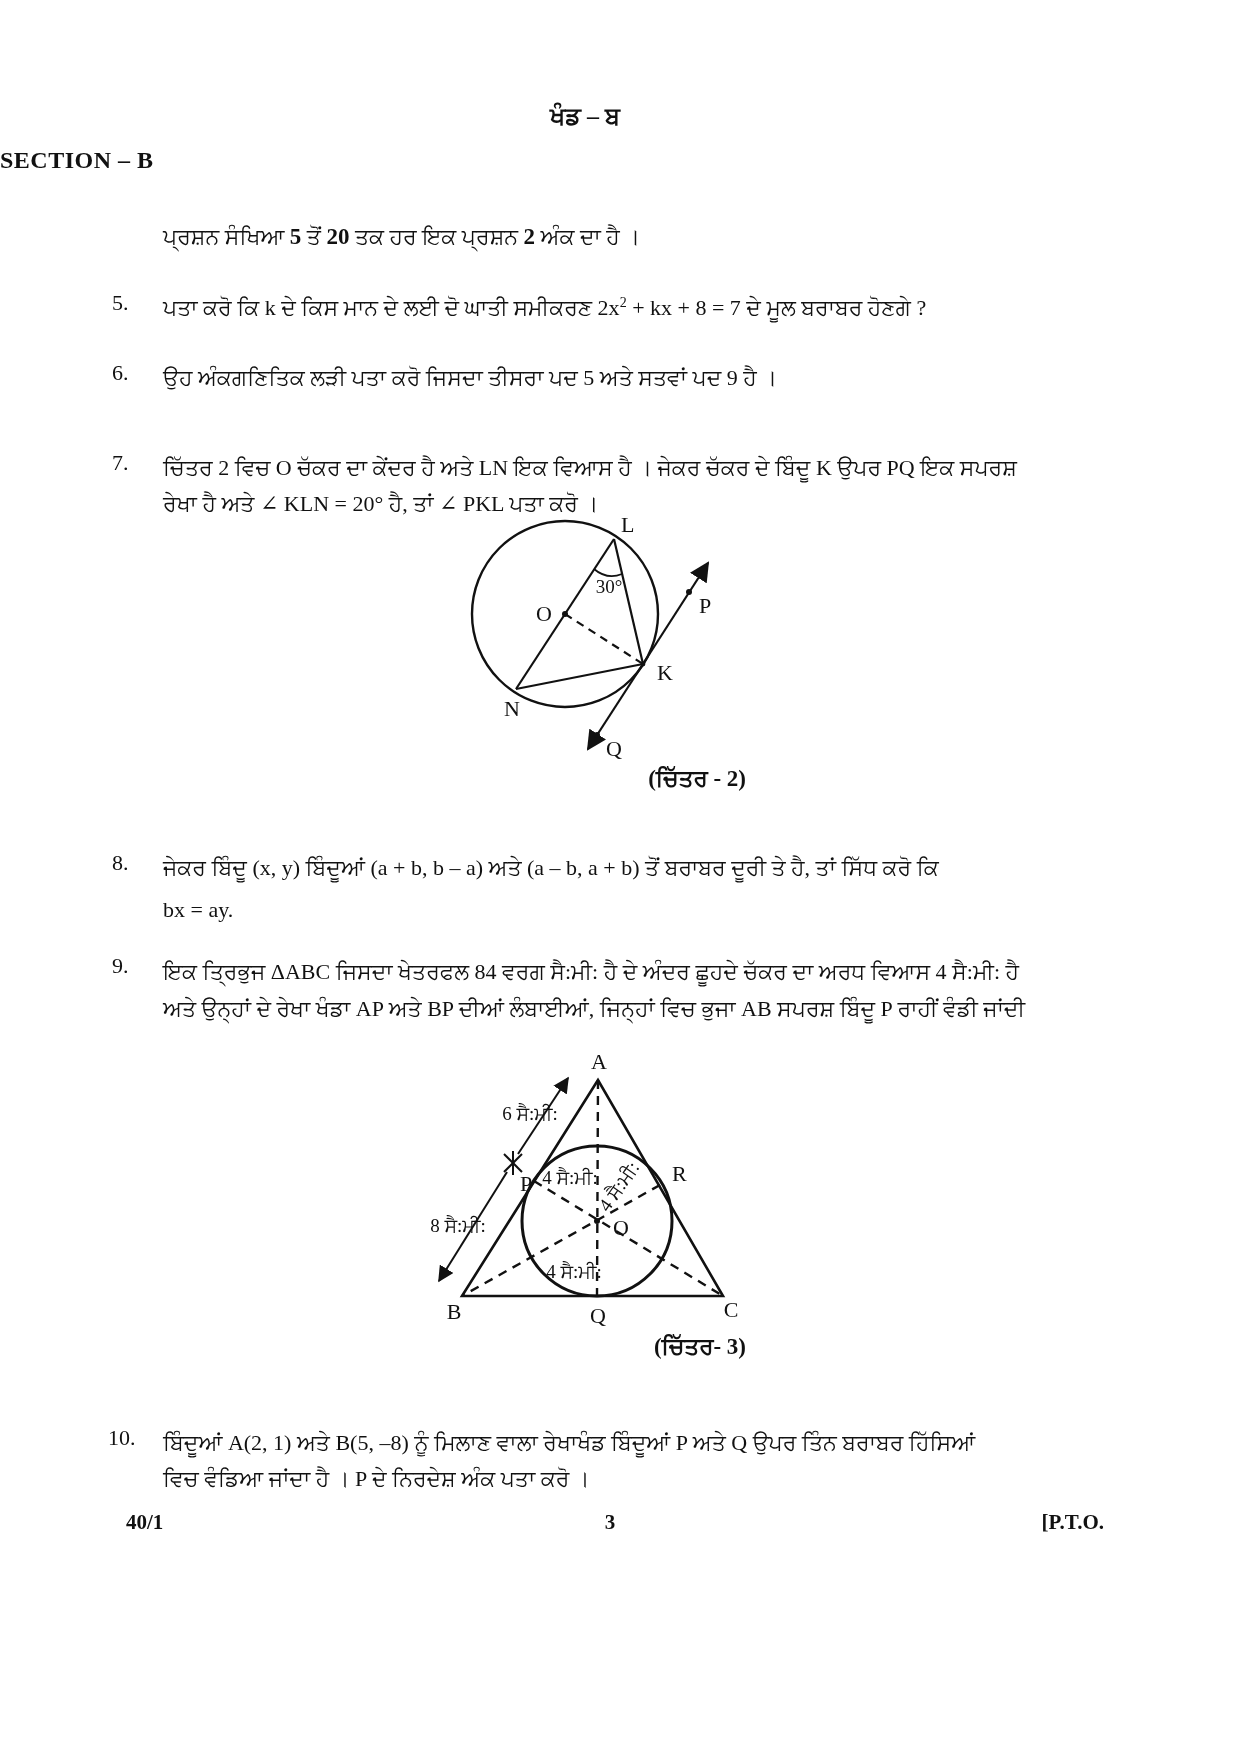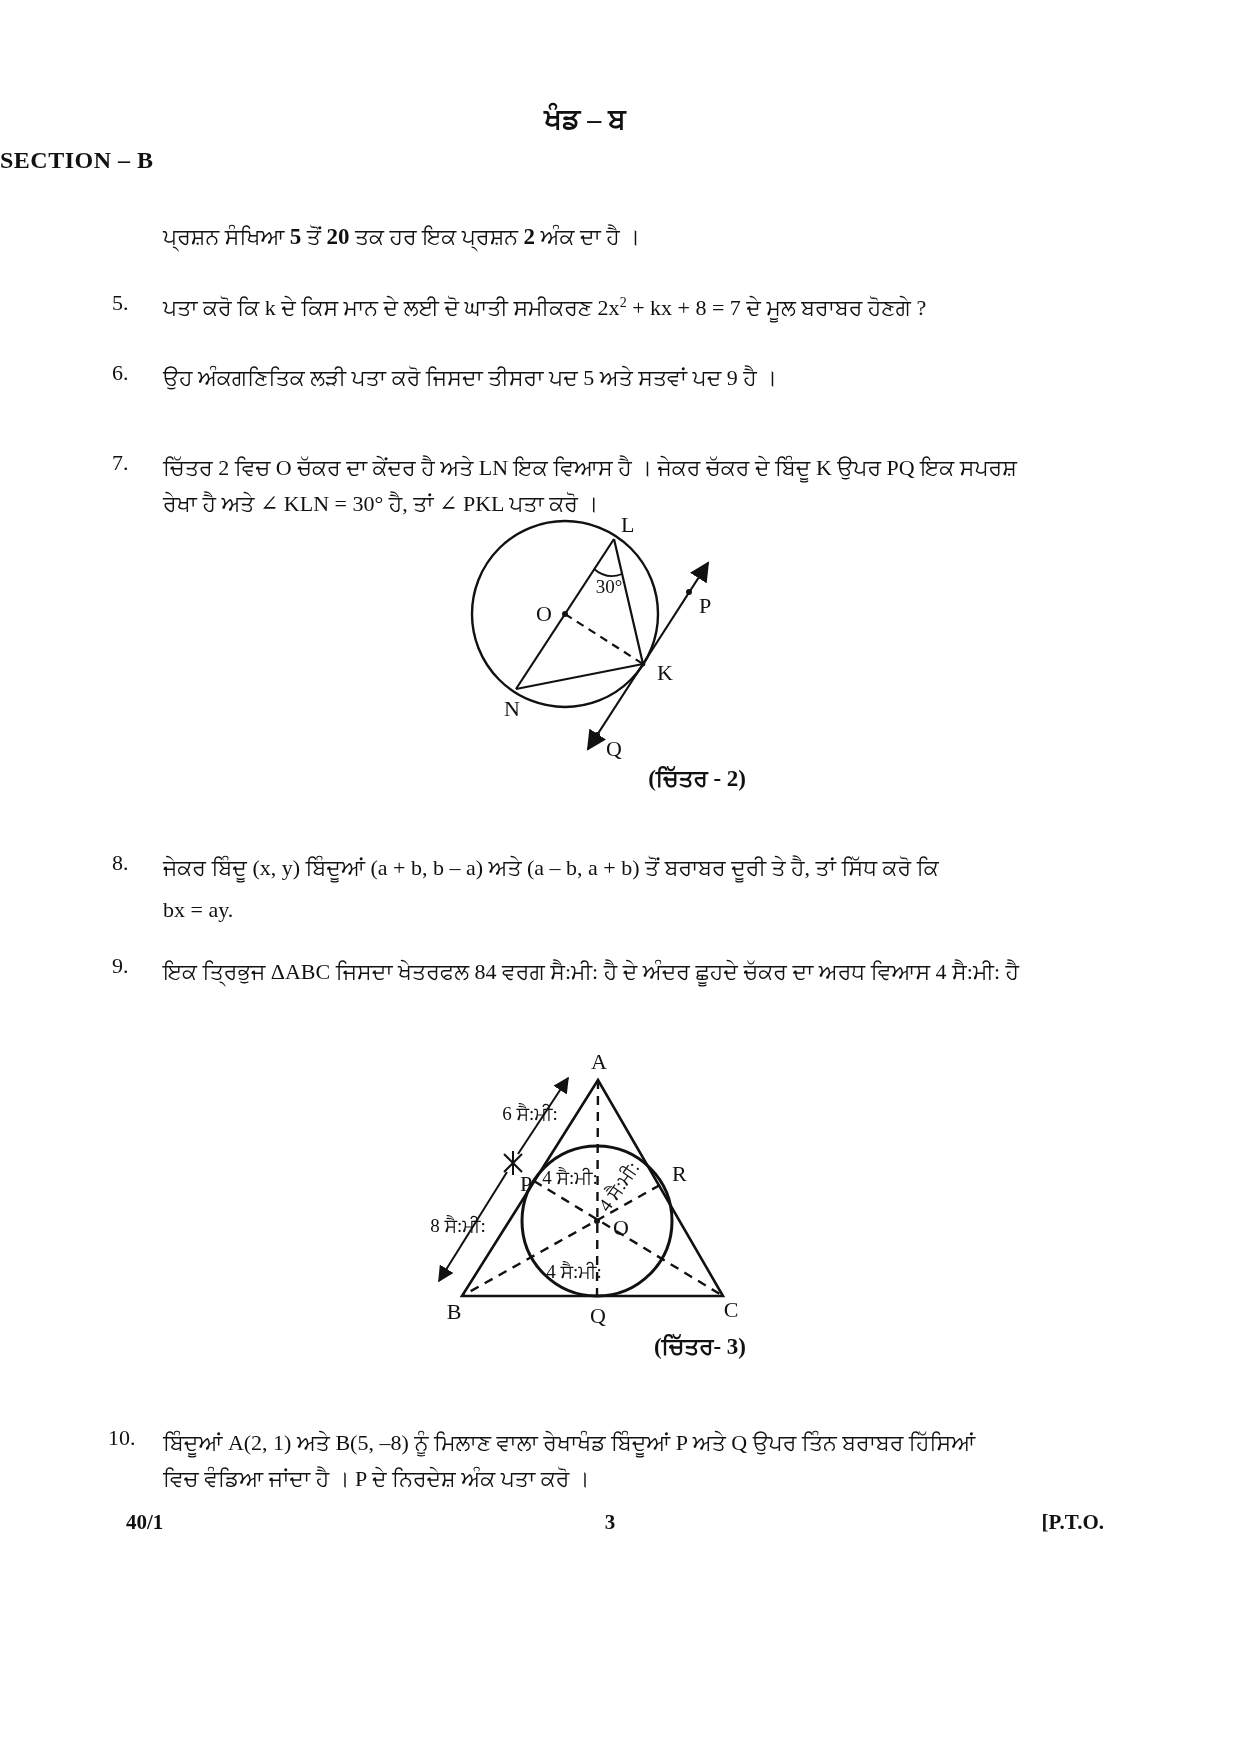--- a/index.html
+++ b/index.html
@@ -6,21 +6,21 @@
   .page{
     position:relative;
     width:1241px;height:1755px;
     background:#ffffff;
     margin:0 auto;
     font-family:"Liberation Serif","DejaVu Serif",serif;
     color:#111;
     overflow:hidden;
   }
   .abs{position:absolute;}
-  .title-pa{left:0;top:103px;width:1170px;text-align:center;font-size:28px;font-weight:bold;}
+  .title-pa{left:0;top:103px;width:1170px;text-align:center;font-size:24px;font-weight:bold;}
   .title-en{left:0;top:147px;width:1170px;text-align:left;font-size:24px;font-weight:bold;letter-spacing:.5px;}
   .intro{left:163px;top:224px;font-size:22px;}
   .intro b{font-size:23px;}
   .qnum{position:absolute;left:112px;width:46px;font-size:22px;}
   .qtext{position:absolute;left:163px;font-size:22px;line-height:36px;max-width:1010px;}
   sup{font-size:14px;vertical-align:super;line-height:0;}
   .fig-caption{font-size:23px;font-weight:bold;text-align:right;width:250px;left:496px;}
   svg text{font-family:"Liberation Serif","DejaVu Serif",serif;fill:#111;}
   .footer{top:1510px;font-size:21px;font-weight:bold;}
   .footer-left{left:126px;}
@@ -40,21 +40,21 @@
 
   <div class="abs qnum" style="top:290px;">5.</div>
   <div class="qtext" style="top:290px;"><span>ਪਤਾ ਕਰੋ ਕਿ k ਦੇ ਕਿਸ ਮਾਨ ਦੇ ਲਈ ਦੋ ਘਾਤੀ ਸਮੀਕਰਣ 2x</span><sup>2</sup><span> + kx + 8 = 7 ਦੇ ਮੂਲ ਬਰਾਬਰ ਹੋਣਗੇ ?</span></div>
 
   <div class="abs qnum" style="top:360px;">6.</div>
   <div class="qtext" style="top:360px;">ਉਹ ਅੰਕਗਣਿਤਿਕ ਲੜੀ ਪਤਾ ਕਰੋ ਜਿਸਦਾ ਤੀਸਰਾ ਪਦ 5 ਅਤੇ ਸਤਵਾਂ ਪਦ 9 ਹੈ ।</div>
 
   <div class="abs qnum" style="top:450px;">7.</div>
   <div class="qtext" style="top:450px;">
     <div>ਚਿੱਤਰ 2 ਵਿਚ O ਚੱਕਰ ਦਾ ਕੇਂਦਰ ਹੈ ਅਤੇ LN ਇਕ ਵਿਆਸ ਹੈ । ਜੇਕਰ ਚੱਕਰ ਦੇ ਬਿੰਦੂ K ਉਪਰ PQ ਇਕ ਸਪਰਸ਼</div>
-    <div>ਰੇਖਾ ਹੈ ਅਤੇ ∠ KLN = 30° ਹੈ, ਤਾਂ ∠ PKL ਪਤਾ ਕਰੋ ।</div>
+    <div>ਰੇਖਾ ਹੈ ਅਤੇ ∠ KLN = 20° ਹੈ, ਤਾਂ ∠ PKL ਪਤਾ ਕਰੋ ।</div>
   </div>
 
   <svg class="abs" style="left:400px;top:472px;" width="330" height="300" viewBox="0 0 330 300">
     <defs>
       <marker id="ah2" viewBox="0 0 10 10" refX="9" refY="5" markerWidth="9" markerHeight="9" orient="auto-start-reverse">
         <path d="M0,0 L10,5 L0,10 z" fill="#111"></path>
       </marker>
     </defs>
     <circle class="stroke" cx="165" cy="142" r="93" stroke-width="2.4"></circle>
 
@@ -88,20 +88,21 @@
 
   <div class="abs qnum" style="top:850px;">8.</div>
   <div class="qtext" style="top:850px;">
     <div>ਜੇਕਰ ਬਿੰਦੂ (x, y) ਬਿੰਦੂਆਂ (a + b, b – a) ਅਤੇ (a – b, a + b) ਤੋਂ ਬਰਾਬਰ ਦੂਰੀ ਤੇ ਹੈ, ਤਾਂ ਸਿੱਧ ਕਰੋ ਕਿ</div>
     <div style="margin-top:6px;font-family:Liberation Serif, serif;">bx = ay.</div>
   </div>
 
   <div class="abs qnum" style="top:953px;">9.</div>
   <div class="qtext" style="top:953px;line-height:37px;">
     <div>ਇਕ ਤ੍ਰਿਭੁਜ ΔABC ਜਿਸਦਾ ਖੇਤਰਫਲ 84 ਵਰਗ ਸੈ:ਮੀ: ਹੈ ਦੇ ਅੰਦਰ ਛੂਹਦੇ ਚੱਕਰ ਦਾ ਅਰਧ ਵਿਆਸ 4 ਸੈ:ਮੀ: ਹੈ</div>
+    <div>ਅਤੇ ਉਨ੍ਹਾਂ ਦੇ ਰੇਖਾ ਖੰਡਾ AP ਅਤੇ BP ਦੀਆਂ ਲੰਬਾਈਆਂ, ਜਿਨ੍ਹਾਂ ਵਿਚ ਭੁਜਾ AB ਸਪਰਸ਼ ਬਿੰਦੂ P ਰਾਹੀਂ ਵੰਡੀ ਜਾਂਦੀ</div>
   </div>
 
   <svg class="abs" style="left:378px;top:1050px;" width="365" height="300" viewBox="0 0 365 300">
     <defs>
       <marker id="ah3" viewBox="0 0 10 10" refX="9" refY="5" markerWidth="8" markerHeight="8" orient="auto-start-reverse">
         <path d="M0,0 L10,5 L0,10 z" fill="#111"></path>
       </marker>
     </defs>
 
     <path class="stroke" d="M220,30 L84,246 L345,246 Z" stroke-width="2.6"></path>

